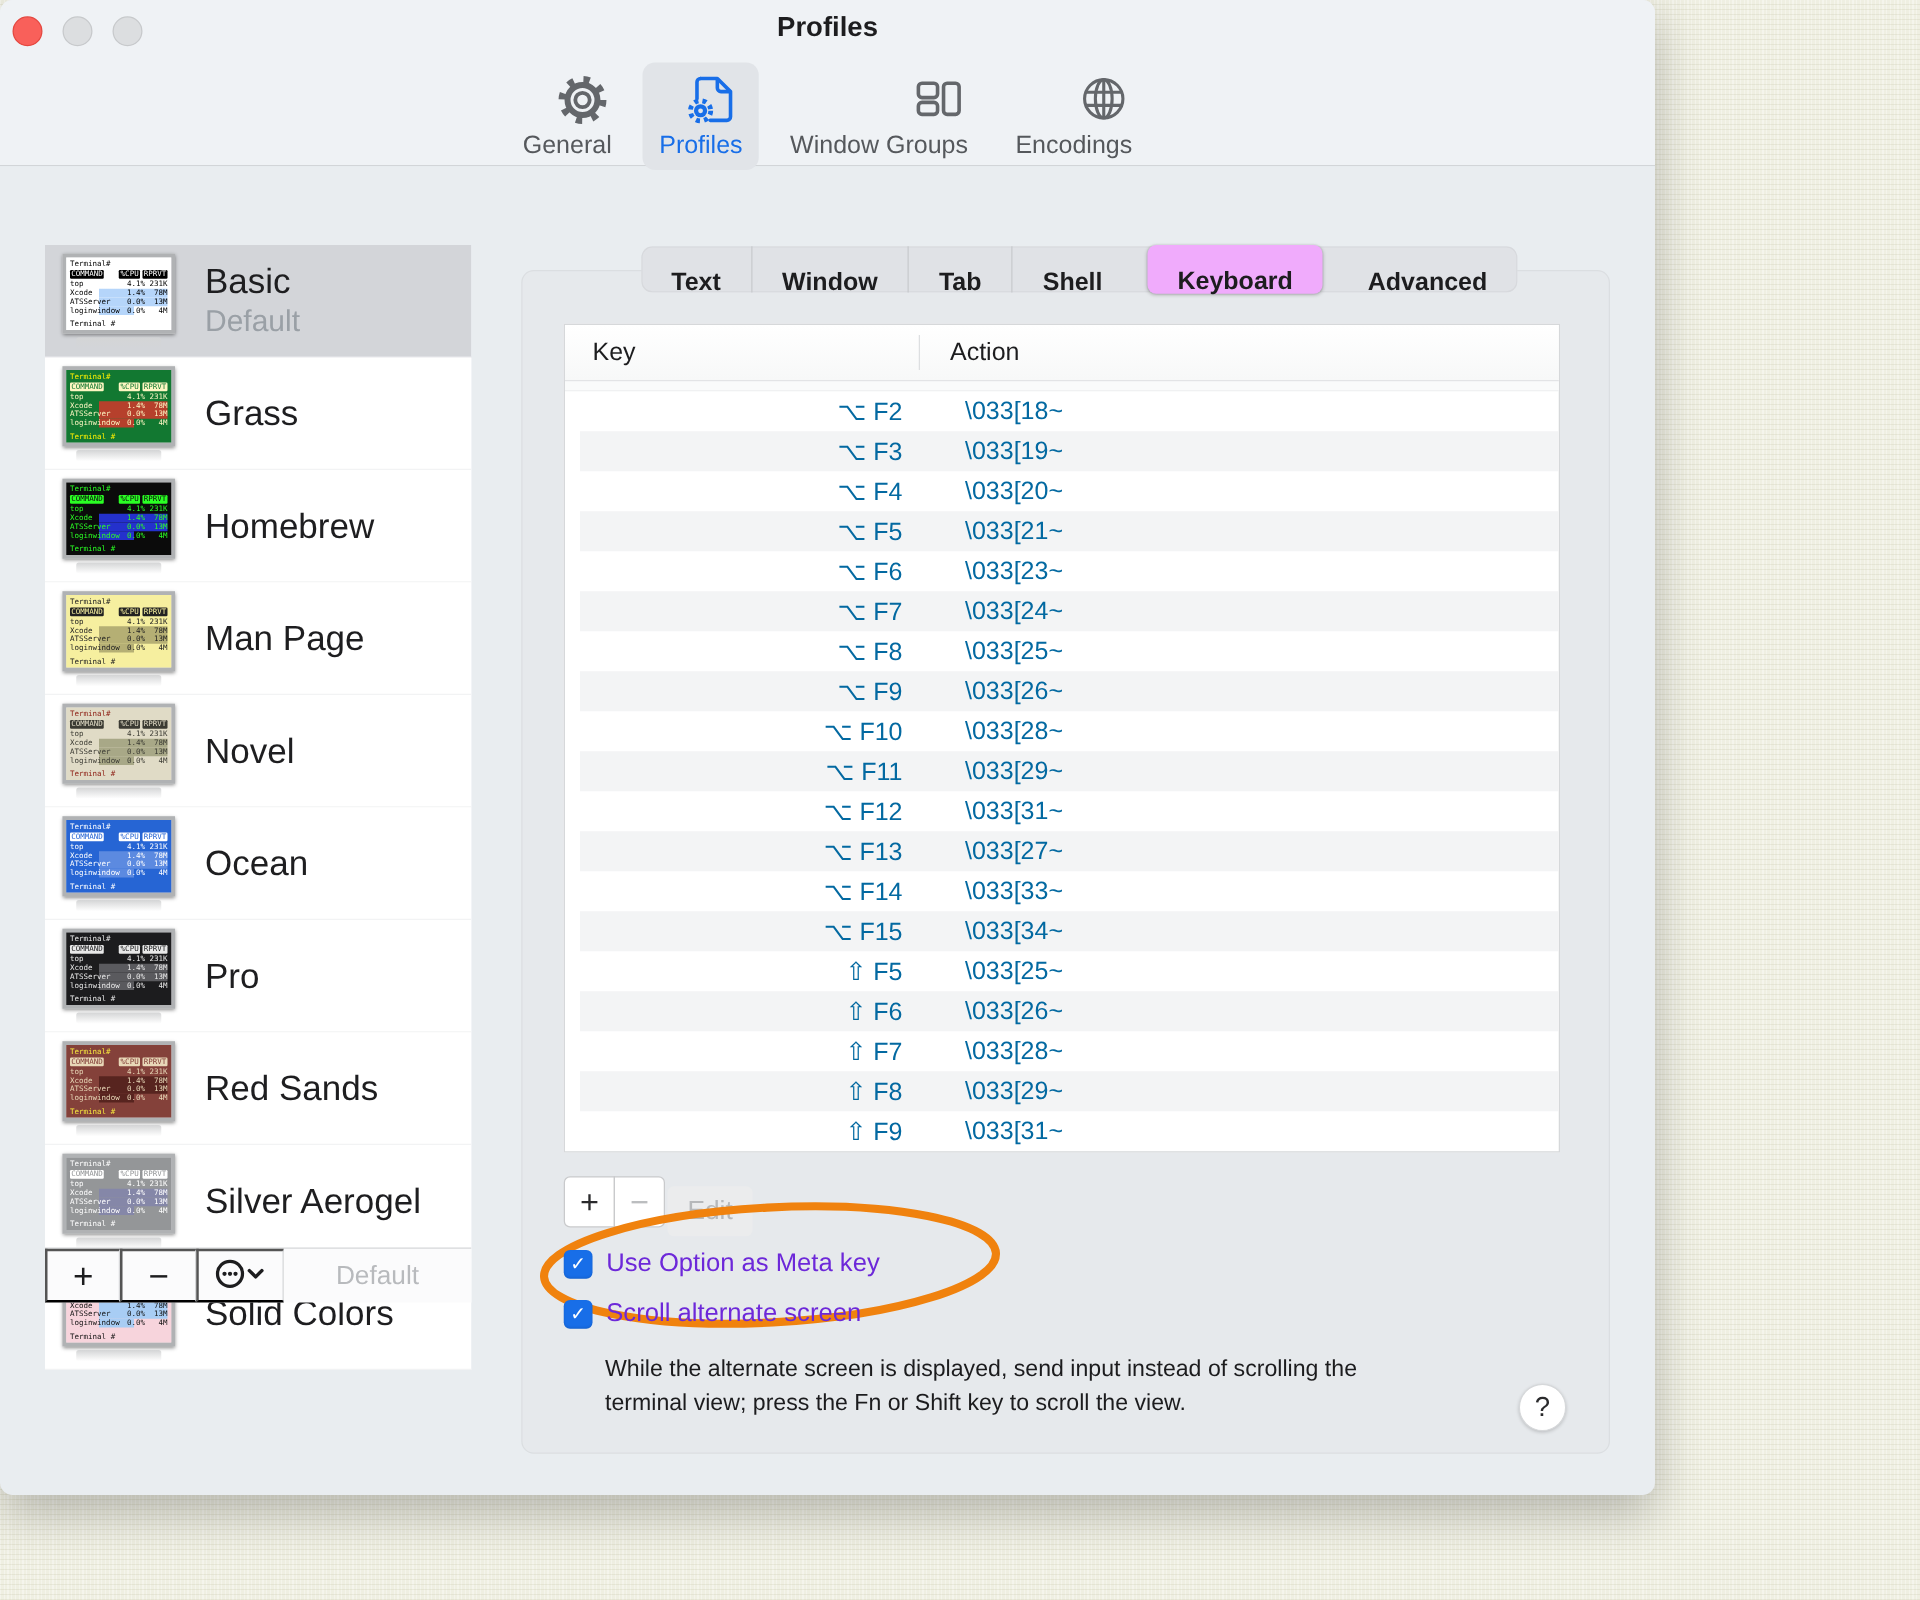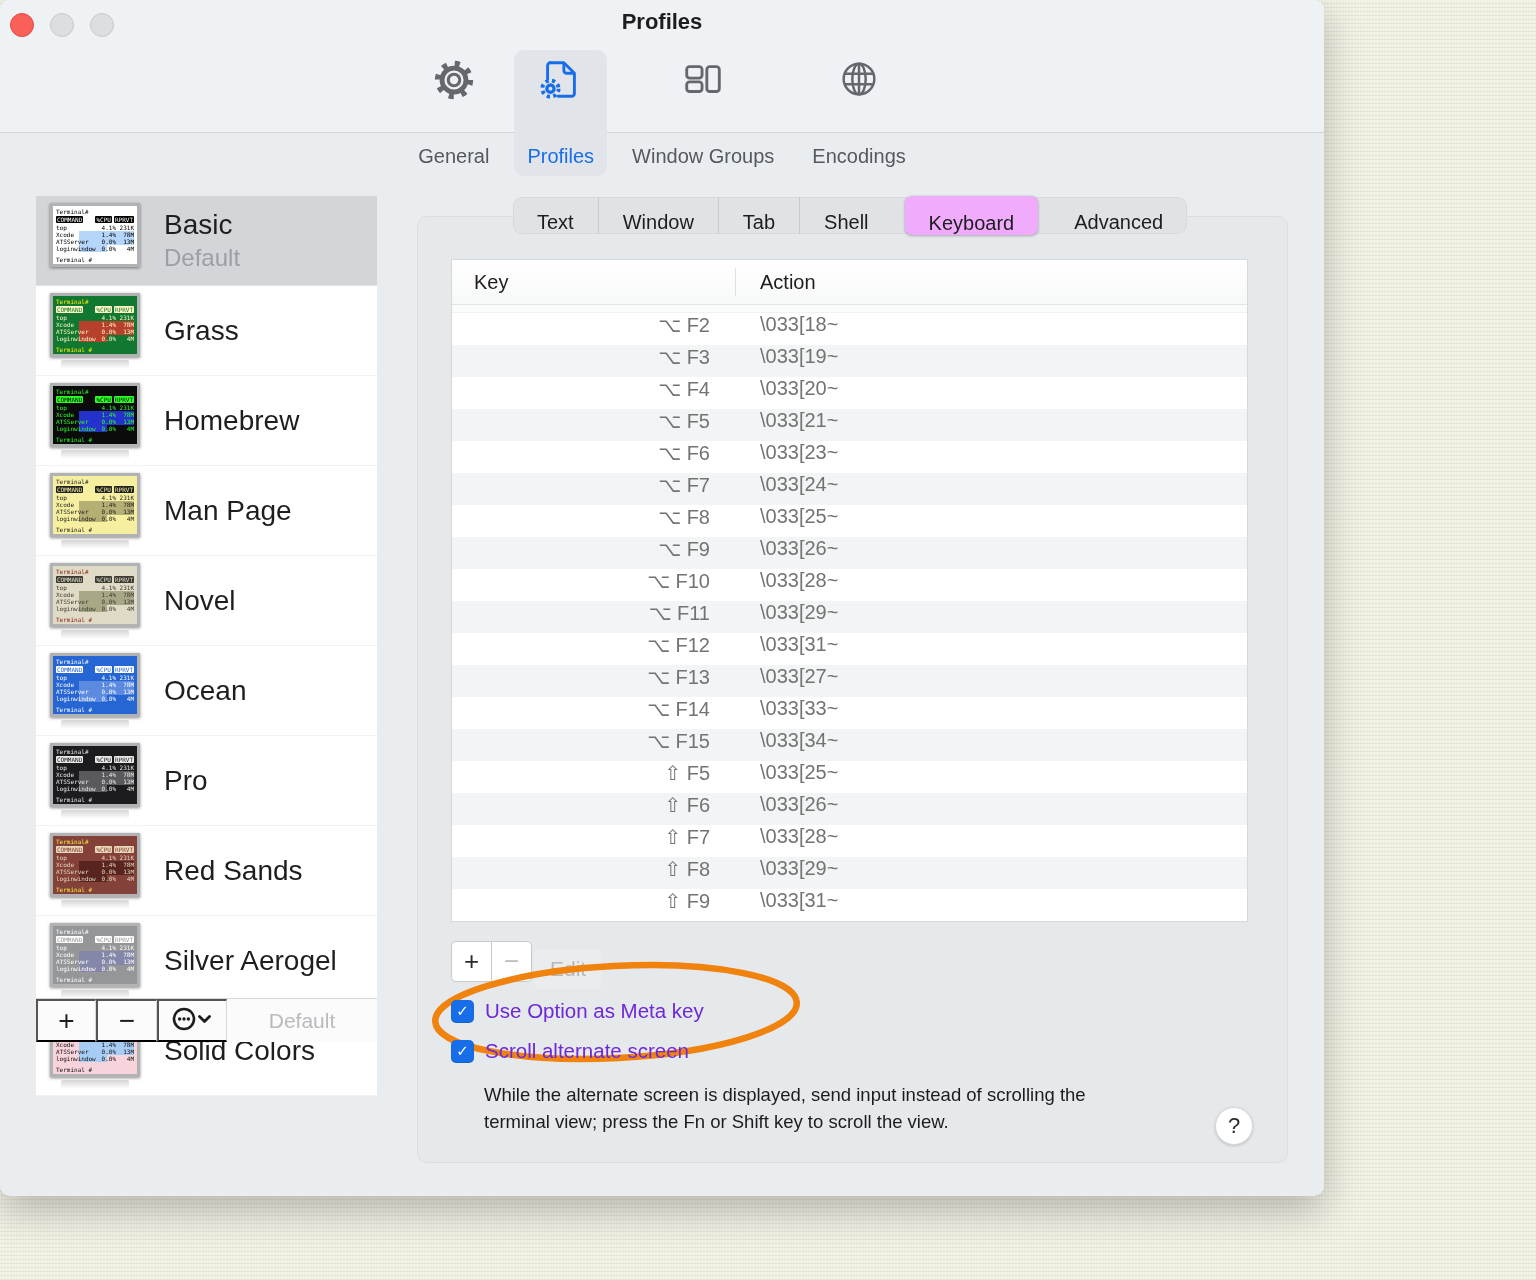--- a/index.html
+++ b/index.html
@@ -32,22 +32,22 @@
   .tl.gray { background:#dcdee0; border:1px solid #c7c9cb; }
   .window-title {
     position:absolute; top:9px; left:0; right:0; text-align:center;
     font-size:22px; font-weight:700; color:#1d1d1f;
   }
   .toolbar {
     position:absolute; top:50px; left:0; right:0;
     display:flex; justify-content:center; align-items:flex-start; gap:12px;
   }
   .tb-item {
-    display:flex; flex-direction:column; align-items:center;
-    padding:7px 13px 8px; border-radius:10px; color:#55585c; font-size:20px; cursor:default;gap:40px;
+    display:flex; flex-direction:column; align-items:flex-end;
+    padding:7px 13px 8px; border-radius:10px; color:#55585c; font-size:20px; cursor:default;
   }
   .tb-item svg { display:block; }
   .tb-item .tb-label { margin-top:2px; }
   .tb-item.selected { background:#e1e4e8; color:var(--accent); }
 
   
   .sidebar {
     position:absolute; left:36px; top:196px; width:341px; height:846px;
     background:#fff;
   }
@@ -107,42 +107,42 @@
   .panel {
     position:absolute; left:417px; top:216px; width:871px; height:947px;
     background:#e6e9ec; border:1px solid #dbdee1; border-radius:10px;
   }
   .tabs {
     position:absolute; left:513px; top:197px; height:37px;
     display:flex; background:#e0e2e6; border-radius:9px;
     box-shadow: inset 0 0 0 1px rgba(0,0,0,.04);
   }
   .seg {
-    display:flex; align-items:flex-end; justify-content:center;
-    padding:0 24px; font-size:20px; color:#1d1d1f; position:relative; cursor:default;
+    display:flex; align-items:flex-start; justify-content:center;
+    padding:18px 24px; font-size:20px; color:#1d1d1f; position:relative; cursor:default;font-weight:bold;
   }
   .seg:not(:first-child):not(.selected):not(.after-sel) { border-left:1px solid #c8cacd; }
   .seg.selected {
     background:#f0abfc; border-radius:7px; margin:-1px 12px;
     box-shadow: 0 1px 3px rgba(0,0,0,.25), 0 0 0 1px rgba(0,0,0,.03);
   }
 
   .ktable {
     position:absolute; left:33px; top:42px; width:797px;
     background:#fff; border:1px solid #d6d8da;
   }
   .thead {
     height:45px; background:linear-gradient(#ffffff,#f7f8f8);
     border-bottom:1px solid #e3e4e6; position:relative; display:flex; align-items:center;
   }
   .th-key { padding-left:22px; font-size:20px; color:#1d1d1f; }
   .th-div { position:absolute; left:283px; top:8px; bottom:8px; width:1px; background:#dddfe1; }
   .th-action { position:absolute; left:308px; font-size:20px; color:#1d1d1f; }
   .table-sliver { height:8px; background:#fafbfb; border-bottom:1px solid #f0f1f2; }
-  .trow { height:32px; display:flex; align-items:flex-start; font-size:20px; color:#737373; }
+  .trow { height:32px; display:flex; align-items:center; font-size:20px; color:#0369a1;margin-left:12px; }
   .tbody .trow:nth-child(even) { background:#f3f4f5; }
   .tkey { width:258px; text-align:right; white-space:pre; }
   .tact { margin-left:50px; white-space:pre; }
 
   .row-actions { position:absolute; left:33px; top:724px; display:flex; align-items:flex-start; }
   .btn-plusminus {
     width:41px; height:41px; background:#fff; border:1px solid #c9cacc;
     display:flex; align-items:center; justify-content:center;
     font-size:26px; font-family:inherit; color:#2a2a2c; cursor:default;
   }

